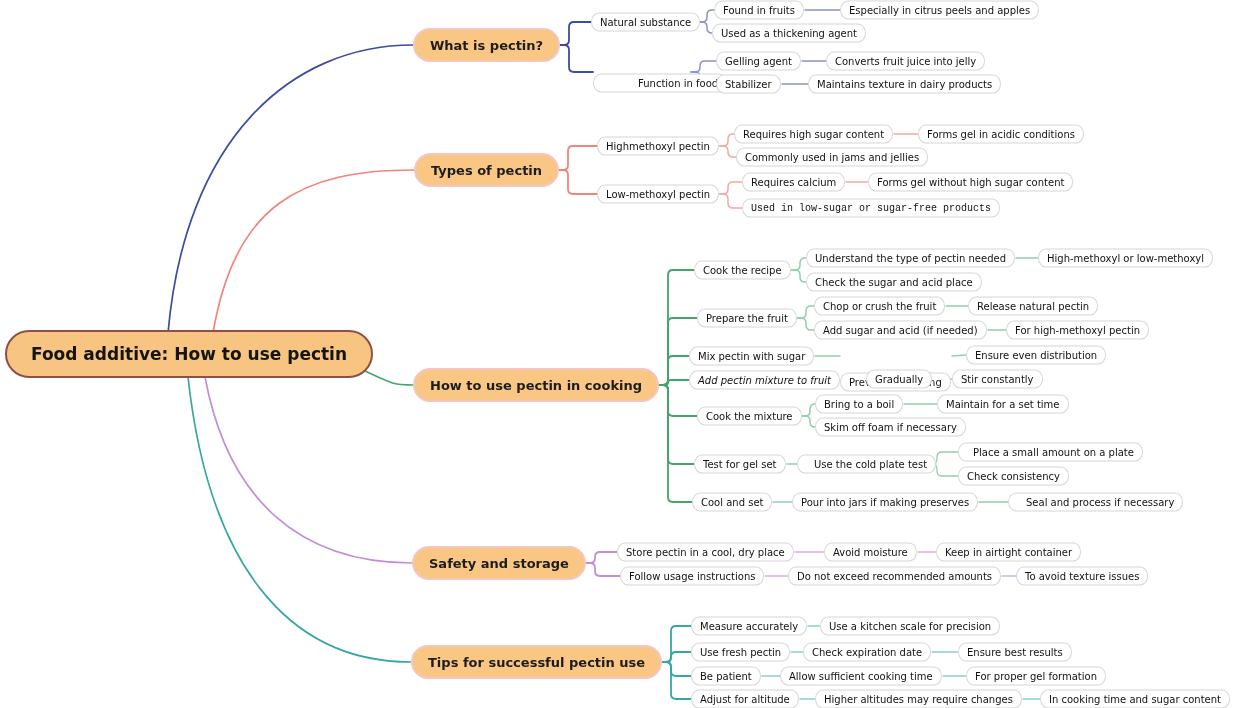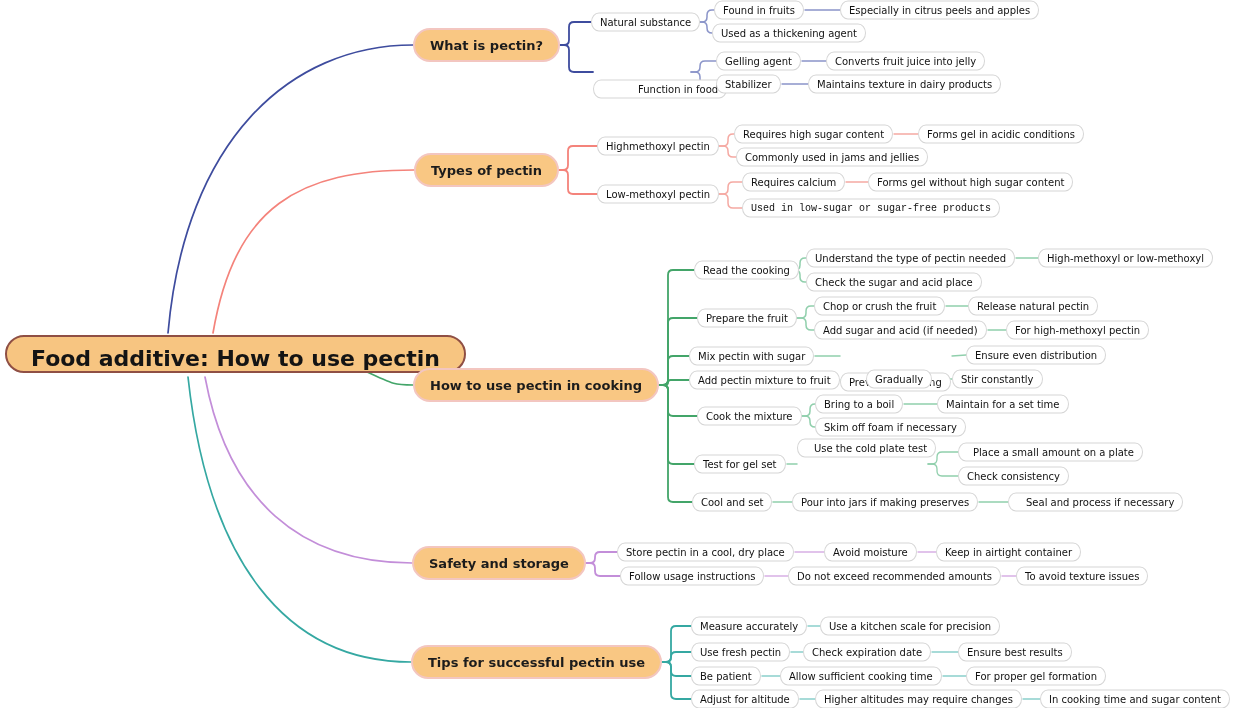--- a/index.html
+++ b/index.html
@@ -35,24 +35,24 @@
     line-height: 31px;
     padding: 0 15px;
     font-size: 13px;
     font-weight: bold;
     color: #1c1c1c;
     background: var(--branch-fill, #f9c783);
     border: 2px solid var(--branch-border, #f3c6c0);
     border-radius: 17px;
   }
   .root {
-    height: 38px;
+    height: 48px;
     line-height: 44px;
     padding: 0 24px;
-    font-size: 22px;
+    font-size: 17px;
     font-weight: bold;
     color: #141414;
     background: var(--root-fill, #f7c581);
     border: 2.5px solid var(--root-border, #8f4f44);
     border-radius: 24px;
   }
 </style>
 </head>
 <body>
 
@@ -123,56 +123,56 @@
       <path d="M 662 662 L 666 662 Q 671 662 671 667 L 671 694 Q 671 699 676 699 L 691 699" stroke="#35a8a2" stroke-width="1.8" fill="none" stroke-linecap="round"></path>
       <path d="M 800 699 L 815 699" stroke="#8bd0cb" stroke-width="1.5" fill="none" stroke-linecap="round"></path>
       <path d="M 1023 699 L 1040 699" stroke="#8bd0cb" stroke-width="1.3" fill="none" stroke-linecap="round"></path>
     </svg>
 <div class="node root" style="left: 5px; top: 354px;">Food additive: How to use pectin</div>
     <div class="node branch" style="left: 413px; top: 45px;">What is pectin?</div>
     <div class="node leaf" style="left: 591px; top: 22px;">Natural substance</div>
     <div class="node leaf" style="left: 714px; top: 10px;">Found in fruits</div>
     <div class="node leaf" style="left: 840px; top: 10px;">Especially in citrus peels and apples</div>
     <div class="node leaf" style="left: 712px; top: 33px;">Used as a thickening agent</div>
-    <div class="node leaf" style="left: 593px; top: 89px; padding-left: 44px;">Function in food</div>
+    <div class="node leaf" style="left: 593px; top: 83px; padding-left: 44px;">Function in food</div>
     <div class="node leaf" style="left: 716px; top: 61px;">Gelling agent</div>
     <div class="node leaf" style="left: 826px; top: 61px;">Converts fruit juice into jelly</div>
     <div class="node leaf" style="left: 716px; top: 84px;">Stabilizer</div>
     <div class="node leaf" style="left: 808px; top: 84px;">Maintains texture in dairy products</div>
     <div class="node branch" style="left: 414px; top: 170px;">Types of pectin</div>
     <div class="node leaf" style="left: 597px; top: 146px;">Highmethoxyl pectin</div>
     <div class="node leaf" style="left: 734px; top: 134px;">Requires high sugar content</div>
     <div class="node leaf" style="left: 918px; top: 134px;">Forms gel in acidic conditions</div>
     <div class="node leaf" style="left: 736px; top: 157px;">Commonly used in jams and jellies</div>
     <div class="node leaf" style="left: 597px; top: 194px;">Low-methoxyl pectin</div>
     <div class="node leaf" style="left: 742px; top: 182px;">Requires calcium</div>
     <div class="node leaf" style="left: 868px; top: 182px;">Forms gel without high sugar content</div>
     <div class="node leaf" style="left: 742px; top: 208px; font-family: Liberation Mono, monospace;">Used in low-sugar or sugar-free products</div>
     <div class="node branch" style="left: 413px; top: 385px;">How to use pectin in cooking</div>
-    <div class="node leaf" style="left: 694px; top: 270px;">Read the cooking</div>
+    <div class="node leaf" style="left: 694px; top: 270px;">Cook the recipe</div>
     <div class="node leaf" style="left: 806px; top: 258px;">Understand the type of pectin needed</div>
     <div class="node leaf" style="left: 1038px; top: 258px;">High-methoxyl or low-methoxyl</div>
     <div class="node leaf" style="left: 806px; top: 282px;">Check the sugar and acid place</div>
     <div class="node leaf" style="left: 697px; top: 318px;">Prepare the fruit</div>
     <div class="node leaf" style="left: 814px; top: 306px;">Chop or crush the fruit</div>
     <div class="node leaf" style="left: 968px; top: 306px;">Release natural pectin</div>
     <div class="node leaf" style="left: 814px; top: 330px;">Add sugar and acid (if needed)</div>
     <div class="node leaf" style="left: 1006px; top: 330px;">For high-methoxyl pectin</div>
     <div class="node leaf" style="left: 689px; top: 356px;">Mix pectin with sugar</div>
     <div class="node leaf" style="left: 840px; top: 356px; margin-top: 26px;">Prevents clumping</div>
     <div class="node leaf" style="left: 966px; top: 355px;">Ensure even distribution</div>
-    <div class="node leaf" style="left: 689px; top: 380px;">Add pectin mixture to fruit</div>
+    <div class="node leaf" style="left: 689px; top: 380px; font-style: italic;">Add pectin mixture to fruit</div>
     <div class="node leaf" style="left: 866px; top: 379px;">Gradually</div>
     <div class="node leaf" style="left: 952px; top: 379px;">Stir constantly</div>
     <div class="node leaf" style="left: 697px; top: 416px;">Cook the mixture</div>
     <div class="node leaf" style="left: 815px; top: 404px;">Bring to a boil</div>
     <div class="node leaf" style="left: 937px; top: 404px;">Maintain for a set time</div>
     <div class="node leaf" style="left: 815px; top: 427px;">Skim off foam if necessary</div>
     <div class="node leaf" style="left: 694px; top: 464px;">Test for gel set</div>
-    <div class="node leaf" style="left: 797px; top: 448px; padding-left: 16px;">Use the cold plate test</div>
+    <div class="node leaf" style="left: 797px; top: 464px; padding-left: 16px;">Use the cold plate test</div>
     <div class="node leaf" style="left: 958px; top: 452px; padding-left: 14px;">Place a small amount on a plate</div>
     <div class="node leaf" style="left: 958px; top: 476px;">Check consistency</div>
     <div class="node leaf" style="left: 692px; top: 502px;">Cool and set</div>
     <div class="node leaf" style="left: 792px; top: 502px;">Pour into jars if making preserves</div>
     <div class="node leaf" style="left: 1008px; top: 502px; padding-left: 17px;">Seal and process if necessary</div>
     <div class="node branch" style="left: 412px; top: 563px;">Safety and storage</div>
     <div class="node leaf" style="left: 617px; top: 552px;">Store pectin in a cool, dry place</div>
     <div class="node leaf" style="left: 824px; top: 552px;">Avoid moisture</div>
     <div class="node leaf" style="left: 936px; top: 552px;">Keep in airtight container</div>
     <div class="node leaf" style="left: 620px; top: 576px;">Follow usage instructions</div>

